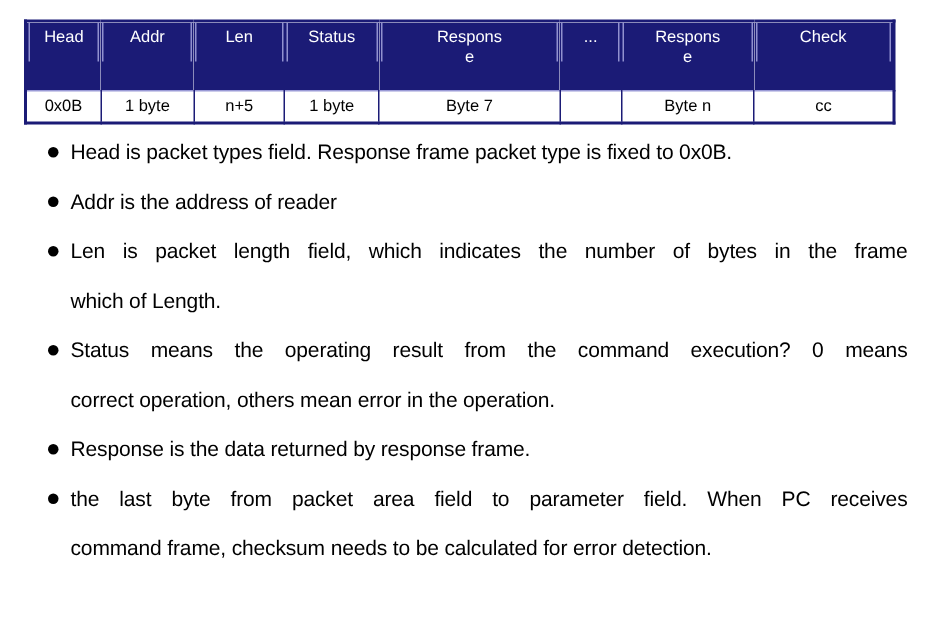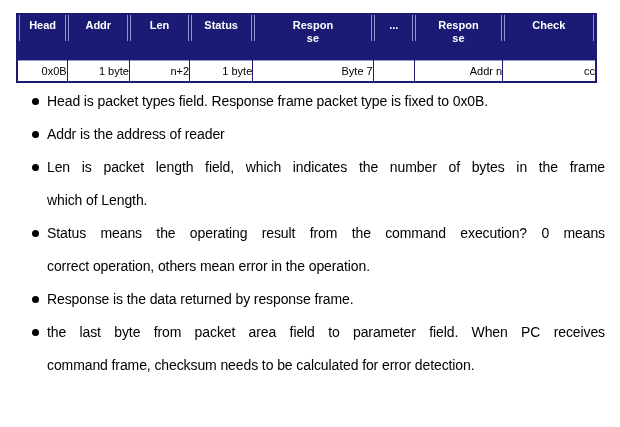--- a/index.html
+++ b/index.html
@@ -26,21 +26,21 @@
     left: 16px;
     top: 13px;
     width: 581px;
     border-collapse: collapse;
     table-layout: fixed;
     border: 2px solid #1b1b76;
   }
   table.packet th {
     background: #1b1b76;
     color: #ffffff;
-    font-weight: bold;
+    font-weight: normal;
     font-size: 11px;
     line-height: 13px;
     text-align: center;
     vertical-align: top;
     padding: 4px 0 0 0;
     height: 41px;
     position: relative;
   }
   
   table.packet th::before {
@@ -64,21 +64,21 @@
   table.packet th .hwrap {
     display: inline-block;
     max-width: 46px;
     word-break: break-all;
     text-align: center;
   }
   table.packet td {
     background: #ffffff;
     color: #000000;
     font-size: 11px;
-    text-align: right;
+    text-align: center;
     height: 17px;
     padding: 1px 0 2px 0;
     border: 1px solid #1b1b76;
     border-top: 1px solid #9a9ad6;
   }
 
   
   .bullets {
     position: absolute;
     left: 32px;
@@ -139,25 +139,25 @@
           <th><span class="hwrap">Response</span></th>
           <th><span class="hwrap">...</span></th>
           <th><span class="hwrap">Response</span></th>
           <th><span class="hwrap">Check</span></th>
         </tr>
     </thead>
     <tbody>
       <tr id="value-row">
           <td>0x0B</td>
           <td>1 byte</td>
-          <td>n+2</td>
+          <td>n+5</td>
           <td>1 byte</td>
           <td>Byte 7</td>
           <td></td>
-          <td>Addr n</td>
+          <td>Byte n</td>
           <td>cc</td>
         </tr>
     </tbody>
   </table>
 
   <div class="bullets" id="bullets">
       <div class="bullet">
         <span class="dot"></span>
         <div class="lines">
           <div class="line last">Head is packet types field. Response frame packet type is fixed to 0x0B.</div>

